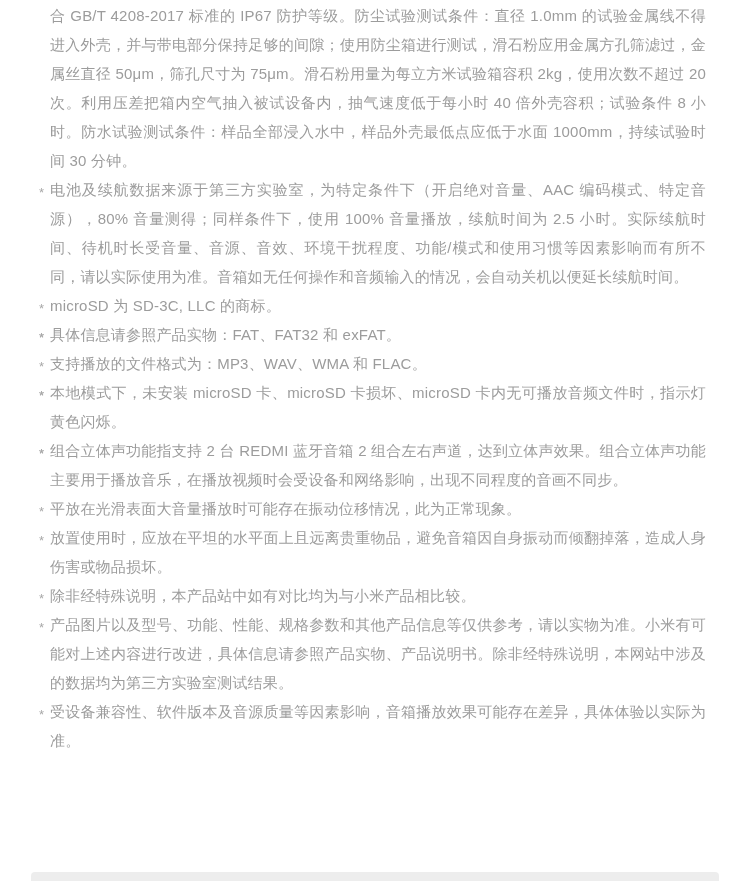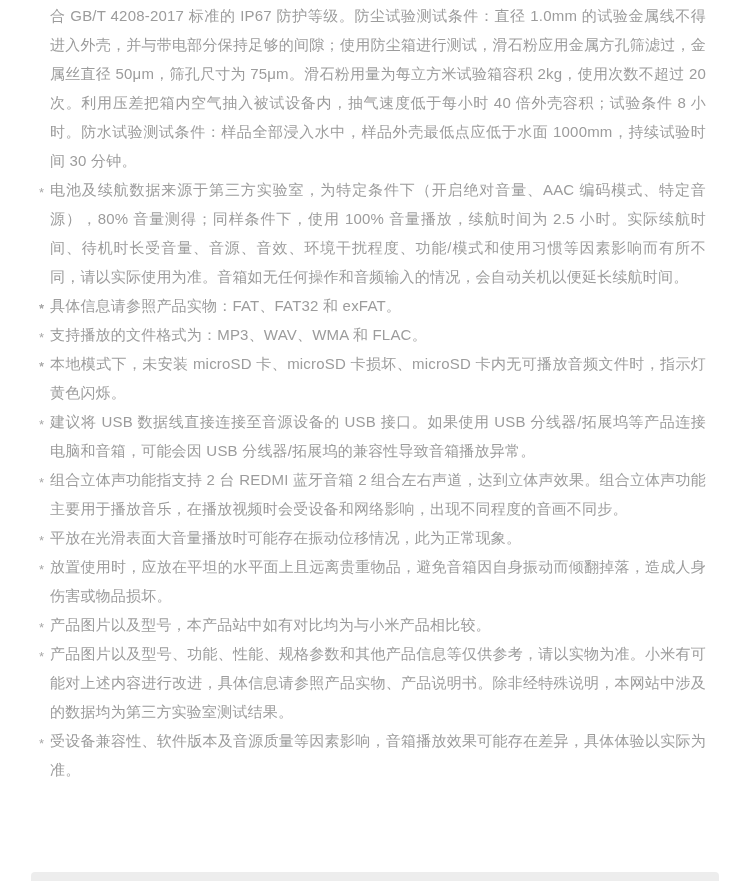--- a/index.html
+++ b/index.html
@@ -45,41 +45,41 @@
 </style>
 </head>
 <body>
 
 <main class="notes">
 
   <p class="note"><span>合 GB/T 4208-2017 标准的 IP67 防护等级。防尘试验测试条件：直径 1.0mm 的试验金属线不得进入外壳，并与带电部分保持足够的间隙；使用防尘箱进行测试，滑石粉应用金属方孔筛滤过，金属丝直径 50μm，筛孔尺寸为 75μm。滑石粉用量为每立方米试验箱容积 2kg，使用次数不超过 20 次。利用压差把箱内空气抽入被试设备内，抽气速度低于每小时 40 倍外壳容积；试验条件 8 小时。防水试验测试条件：样品全部浸入水中，样品外壳最低点应低于水面 1000mm，持续试验时间 30 分钟。</span></p>
 
   <p class="note"><span class="star">*</span><span>电池及续航数据来源于第三方实验室，为特定条件下（开启绝对音量、AAC 编码模式、特定音源），80% 音量测得；同样条件下，使用 100% 音量播放，续航时间为 2.5 小时。实际续航时间、待机时长受音量、音源、音效、环境干扰程度、功能/模式和使用习惯等因素影响而有所不同，请以实际使用为准。音箱如无任何操作和音频输入的情况，会自动关机以便延长续航时间。</span></p>
 
-  <p class="note"><span class="star">*</span></p>
+  <p class="note"><span class="star">*</span><span>microSD 为 SD-3C, LLC 的商标。</span></p>
 
   <p class="note"><span class="star">*</span></p>
 
   <p class="note"><span class="star">*</span><span>具体信息请参照产品实物：FAT、FAT32 和 exFAT。</span></p>
 
   <p class="note"><span class="star">*</span><span>支持播放的文件格式为：MP3、WAV、WMA 和 FLAC。</span></p>
 
   <p class="note"><span class="star">*</span></p>
 
   <p class="note"><span class="star">*</span><span>本地模式下，未安装 microSD 卡、microSD 卡损坏、microSD 卡内无可播放音频文件时，指示灯黄色闪烁。</span></p>
 
-  <p class="note"><span class="star">*</span><span>建议将 USB 数据线直接连接至音源设备的 USB 接口。如果使用 USB 分线器/拓展坞等产品连接电脑和音箱，可能会因 USB 分线器/拓展坞的兼容性导致音箱播放异常。</span></p>
+  <p class="note"><span class="star">*</span></p>
 
   <p class="note"><span class="star">*</span><span>组合立体声功能指支持 2 台 REDMI 蓝牙音箱 2 组合左右声道，达到立体声效果。组合立体声功能主要用于播放音乐，在播放视频时会受设备和网络影响，出现不同程度的音画不同步。</span></p>
 
   <p class="note"><span class="star">*</span><span>平放在光滑表面大音量播放时可能存在振动位移情况，此为正常现象。</span></p>
 
   <p class="note"><span class="star">*</span><span>放置使用时，应放在平坦的水平面上且远离贵重物品，避免音箱因自身振动而倾翻掉落，造成人身伤害或物品损坏。</span></p>
 
-  <p class="note"><span class="star">*</span><span>产品图片以及型号，本产品站中如有对比均为与小米产品相比较。</span></p>
+  <p class="note"><span class="star">*</span><span>除非经特殊说明，本产品站中如有对比均为与小米产品相比较。</span></p>
 
   <p class="note"><span class="star">*</span><span>产品图片以及型号、功能、性能、规格参数和其他产品信息等仅供参考，请以实物为准。小米有可能对上述内容进行改进，具体信息请参照产品实物、产品说明书。除非经特殊说明，本网站中涉及的数据均为第三方实验室测试结果。</span></p>
 
   <p class="note"><span class="star">*</span><span>受设备兼容性、软件版本及音源质量等因素影响，音箱播放效果可能存在差异，具体体验以实际为准。</span></p>
 
 </main>
 
 <div class="bottom-divider"></div>
 
 </body></html>

